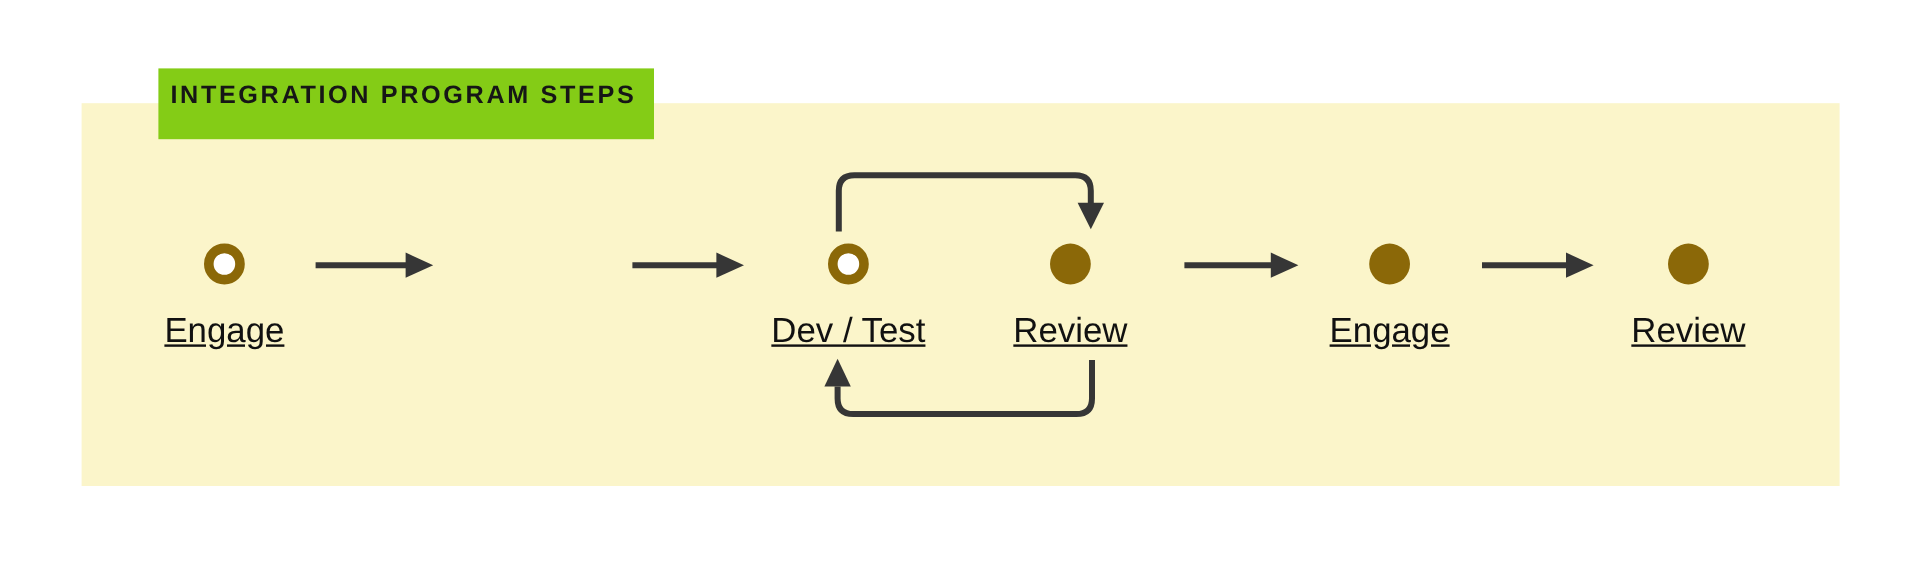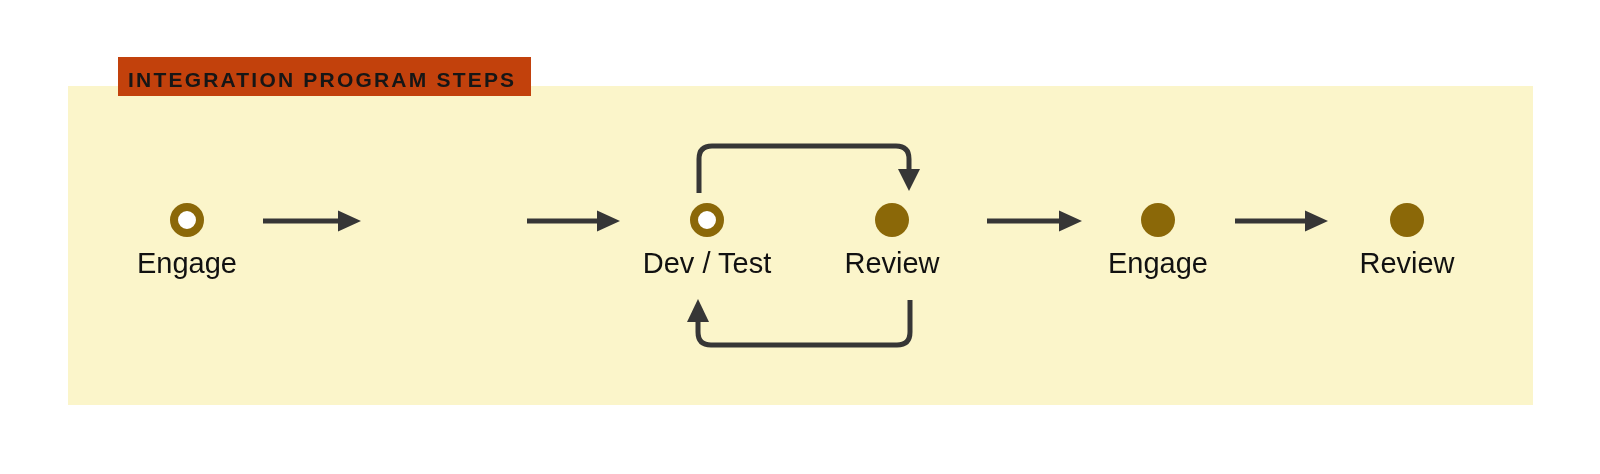--- a/index.html
+++ b/index.html
@@ -9,35 +9,35 @@
     --connector:#363636;
     --title-text:#161616;
     --label-text:#111111;
   }
   *{margin:0;padding:0;box-sizing:border-box;}
   html,body{width:1600px;height:474px;background:var(--page-bg);overflow:hidden;
     font-family:"Liberation Sans", sans-serif;}
   .canvas{position:relative;width:1600px;height:474px;}
   .panel{position:absolute;left:68px;top:86px;width:1465px;height:319px;
     background:var(--panel-bg);}
-  .title-box{position:absolute;left:118px;top:57px;background:#c2410c;
-    padding:11px 15px 4px 10px;}
+  .title-box{position:absolute;left:132px;top:57px;background:#84cc16;
+    padding:11px 15px 24px 10px;}
   .title-box h1{font-size:21px;font-weight:bold;letter-spacing:2.2px;
     color:var(--title-text);white-space:nowrap;}
   svg.connectors{position:absolute;left:0;top:0;width:1600px;height:474px;
     pointer-events:none;}
   .conn-line{stroke:var(--connector);stroke-width:5;fill:none;}
   .conn-head{fill:var(--connector);stroke:none;}
   .step{position:absolute;top:203px;width:220px;display:flex;
     flex-direction:column;align-items:center;}
   .dot{width:34px;height:34px;border-radius:50%;flex:0 0 auto;}
   .dot.filled{background:var(--node-gold);}
   .dot.hollow{background:#FFFFFF;border:8px solid var(--node-gold);}
-  .step-label{margin-top:11px;font-size:29px;color:var(--label-text);
-    white-space:nowrap;line-height:1.1;}
+  .step-label{margin-top:24px;font-size:29px;color:var(--label-text);
+    white-space:nowrap;line-height:1.1;text-decoration:underline;}
 </style>
 </head>
 <body>
 
 <div class="canvas">
 
   <section class="panel"></section>
 
   <div class="title-box">
     <h1>INTEGRATION PROGRAM STEPS</h1>

